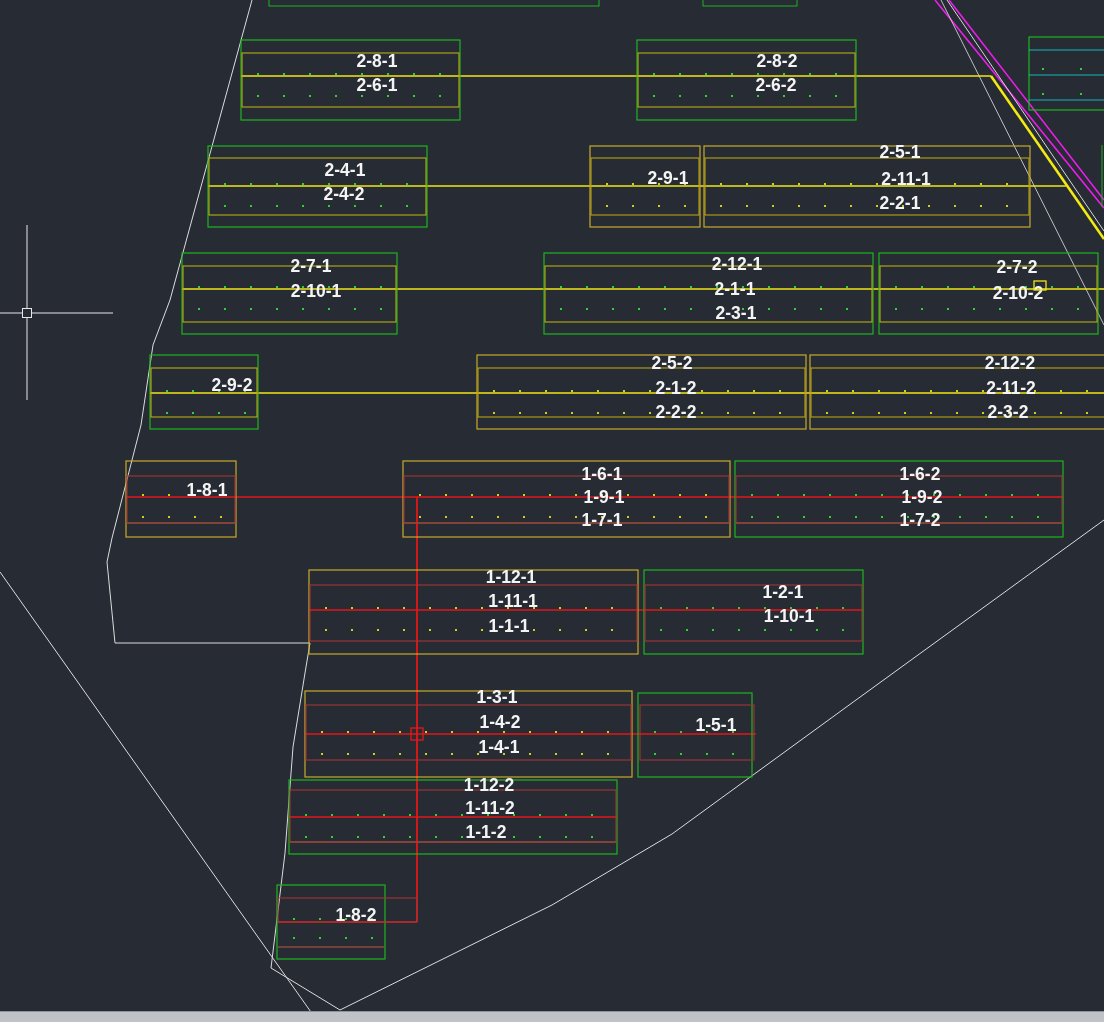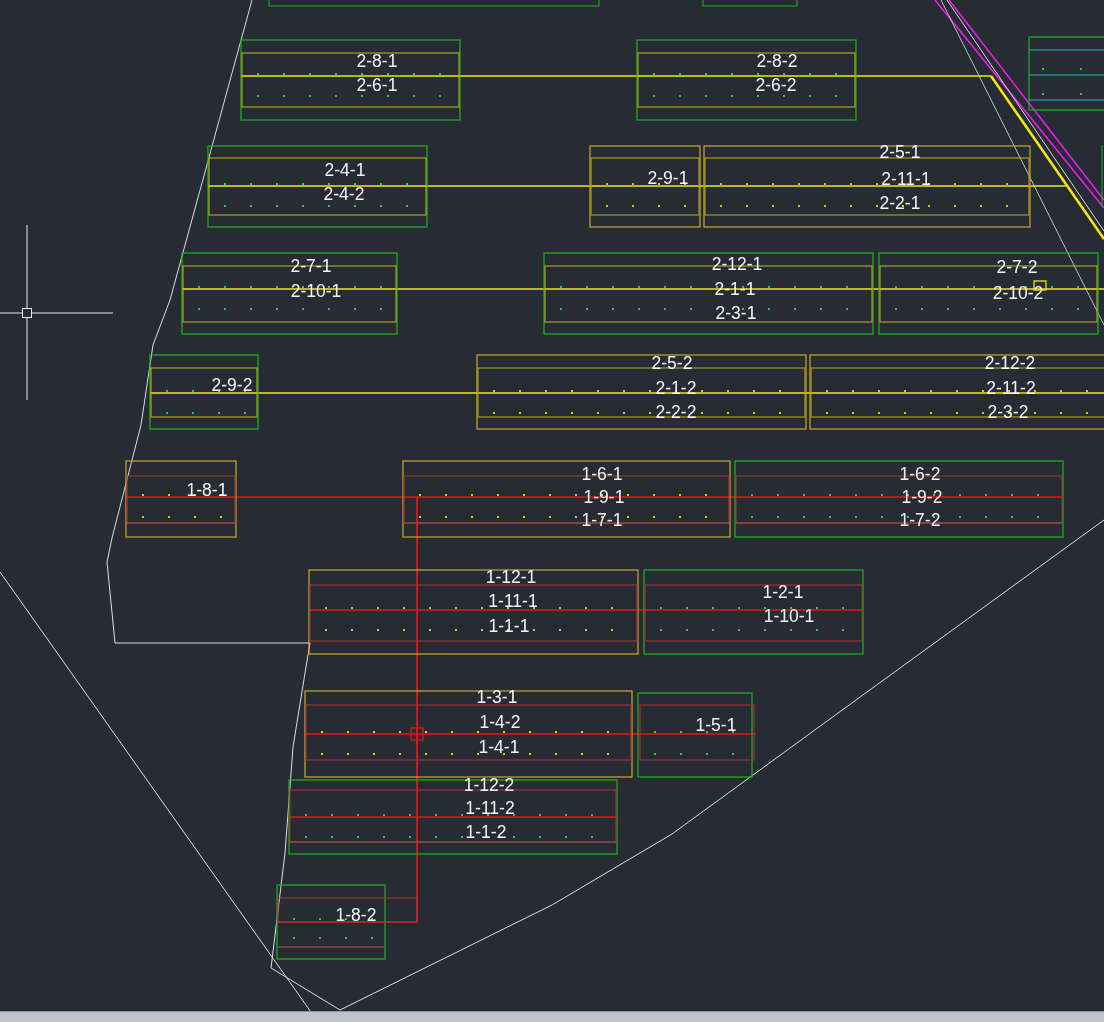--- a/index.html
+++ b/index.html
@@ -1,17 +1,17 @@
 <!DOCTYPE html>
 <html><head>
 <meta charset="utf-8">
 <style>
   html,body{margin:0;padding:0;background:#262b34;overflow:hidden;}
   #viewport{position:relative;width:940px;height:1022px;background:#262b34;
-    font-family:"Liberation Sans", sans-serif;}
+    font-family:"Liberation Sans", sans-serif;font-weight:bold;}
   svg{position:absolute;left:0;top:0;}
   #hscroll{position:absolute;left:0;bottom:0;width:1104px;height:10px;
     background:#bfc3c7;border-top:1px solid #8f9398;}
   text{font-family:"Liberation Sans", sans-serif;}
 </style>
 </head>
 <body>
 
 <div id="viewport" style="background: rgb(38, 43, 52);">
   <svg id="cad-svg" width="1104" height="1022" viewBox="0 0 1104 1022">

